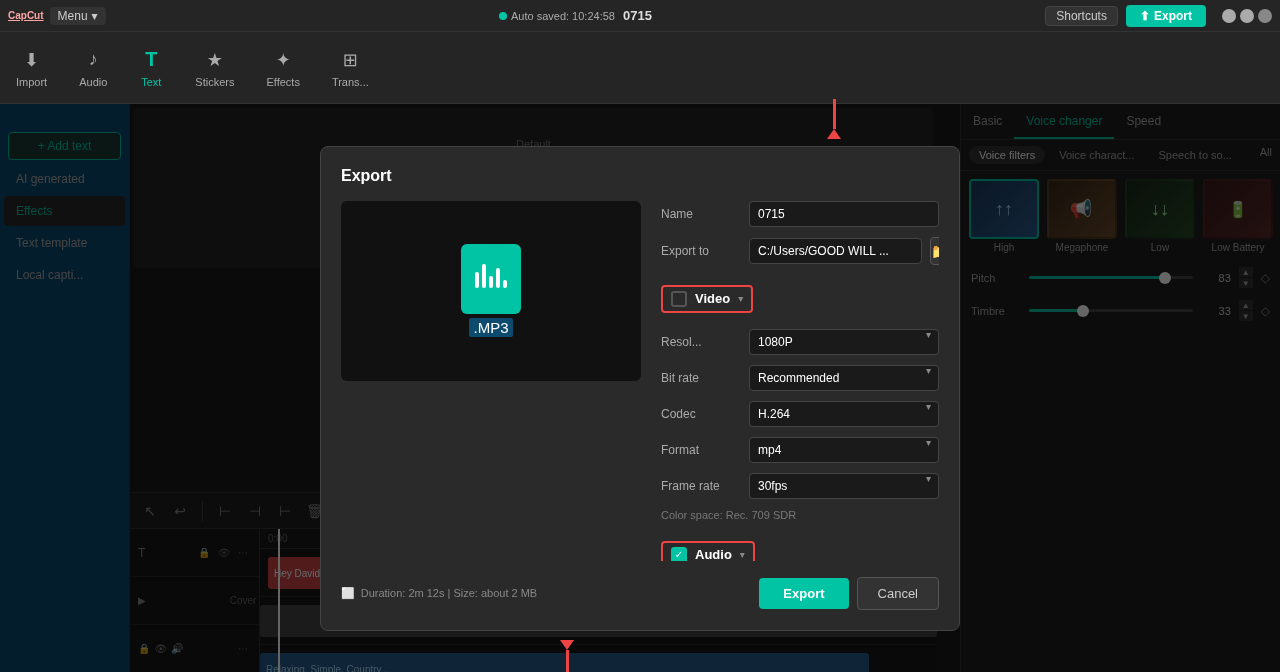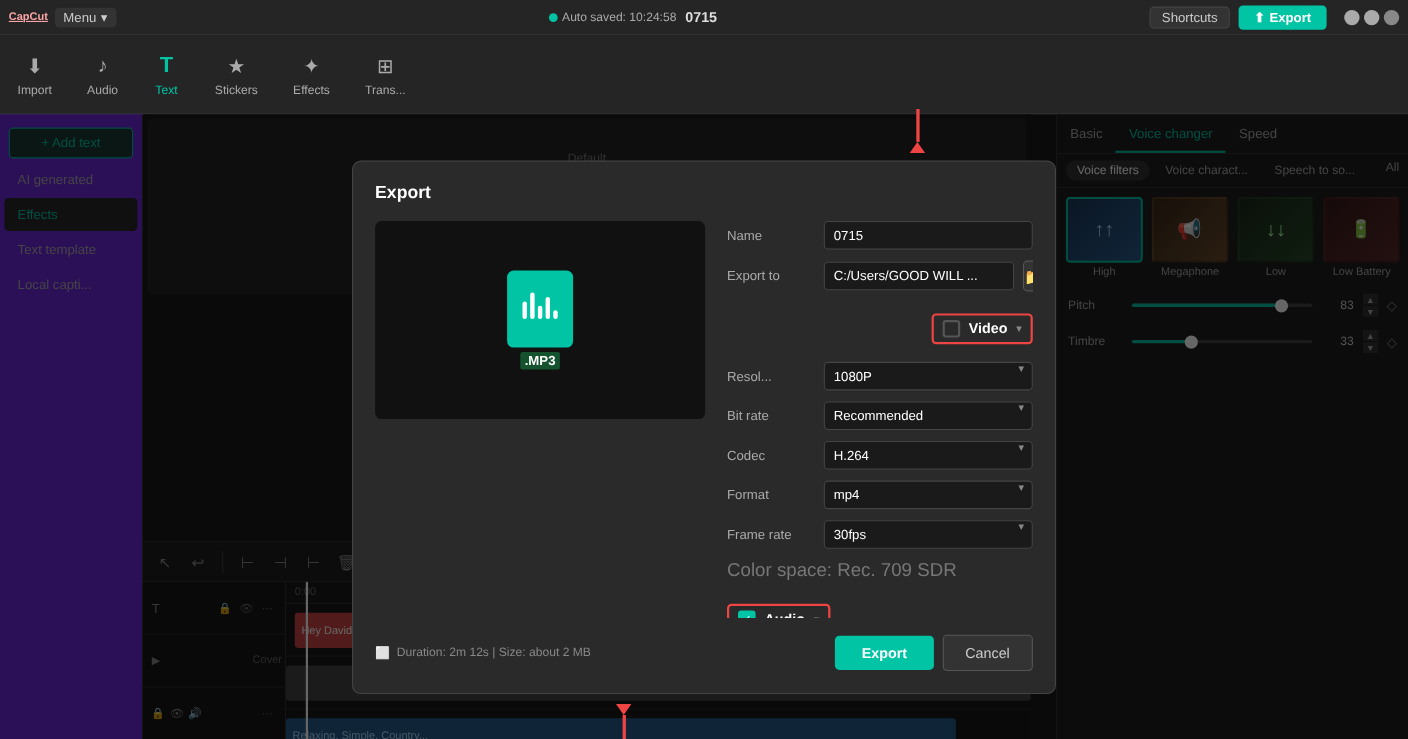--- a/index.html
+++ b/index.html
@@ -141,23 +141,23 @@
 
     
     .main-layout {
       display: flex;
       height: calc(672px - 32px - 72px);
     }
 
     
     .left-panel {
       width: 130px;
-      background: #6d28d9;
+      background: #0c4a6e;
       border-right: 1px solid #333;
-      padding: 8px 0;
+      padding: 24px 0;
       flex-shrink: 0;
     }
     .left-panel-item {
       padding: 8px 12px;
       font-size: 12px;
       color: #aaa;
       cursor: pointer;
       border-radius: 4px;
       margin: 2px 4px;
     }
@@ -519,24 +519,24 @@
       gap: 3px;
       align-items: flex-end;
       margin-bottom: 6px;
     }
     .mp3-bar {
       width: 4px;
       background: #fff;
       border-radius: 2px;
     }
     .mp3-label {
-      background: #14532d;
+      background: #0c4a6e;
       color: #fff;
-      font-size: 12px;
-      font-weight: bold;
+      font-size: 15px;
+      font-weight: normal;
       padding: 1px 4px;
       border-radius: 2px;
       margin-top: 4px;
     }
     .modal-fields {
       flex: 1;
     }
     .field-row {
       display: flex;
       align-items: center;
@@ -628,21 +628,21 @@
       outline: none;
     }
     .select-arrow {
       position: absolute;
       right: 8px;
       color: #888;
       font-size: 10px;
       pointer-events: none;
     }
     .color-space-text {
-      font-size: 17px;
+      font-size: 11px;
       color: #777;
       margin: 6px 0;
     }
     .modal-footer {
       display: flex;
       align-items: center;
       margin-top: 16px;
       gap: 8px;
     }
     .duration-text {
@@ -924,21 +924,21 @@
             <span class="field-label">Name</span>
             <input class="field-input" type="text" value="0715" style="">
           </div>
 
           <div class="field-row">
             <span class="field-label">Export to</span>
             <input class="field-input" type="text" style="flex: 1 1 0%;" value="C:/Users/GOOD WILL ...">
             <div class="folder-btn">📁</div>
           </div>
 
-          <div style="margin: 10px 0 8px 0; text-align: right;">
+          <div style="margin: 10px 0 8px 0;">
             <div class="section-header-outlined">
               <div class="section-checkbox"></div>
               <span class="section-title">Video</span>
               <span class="section-toggle">▾</span>
             </div>
           </div>
 
           <div class="field-row">
             <span class="field-label">Resol...</span>
             <div class="select-wrapper">

